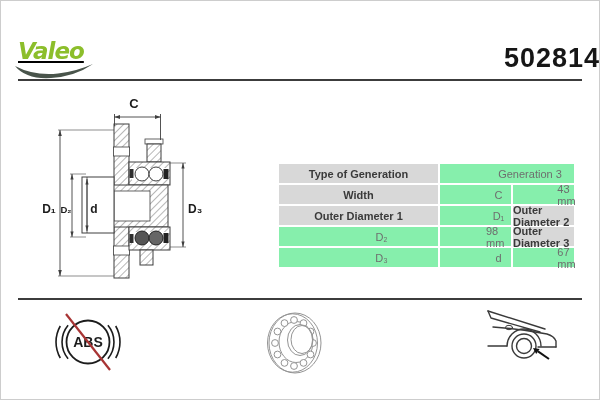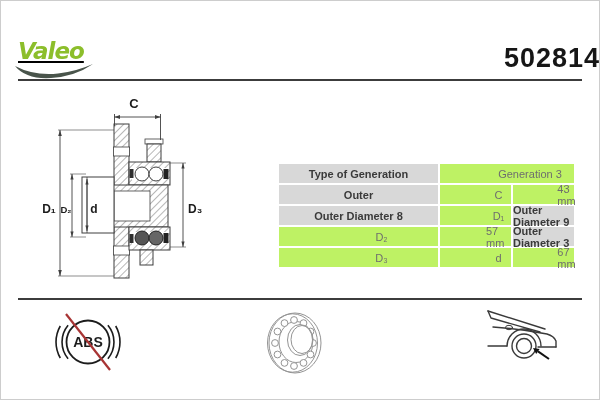--- a/index.html
+++ b/index.html
@@ -33,21 +33,21 @@
     fill:#1c1c1c;font-weight:bold;
   }
 
   
   .spec-table{
     position:absolute;left:268px;top:164px;
     display:grid;grid-template-columns:159px 71px 61px;gap:2px;margin-left:11px;
   }
   .cell{height:19px;display:flex;align-items:center;justify-content:center;font-size:11px;}
   .cell-label{background:#d8d8d8;font-weight:bold;color:#3a3a3a;}
-  .cell-val{background:#bef264;color:#6e6e6e;padding-left:46px;}
+  .cell-val{background:#86efac;color:#6e6e6e;padding-left:46px;}
   .cell-merged{grid-column:2/4;}
 
   
   .icon-abs{position:absolute;left:52px;top:306px;}
   .icon-bearing{position:absolute;left:260px;top:303px;}
   .icon-car{position:absolute;left:452px;top:296px;}
   .abs-text{font-family:"Liberation Sans","DejaVu Sans",sans-serif;font-weight:bold;font-size:14px;fill:#1c1c1c;}
 </style>
 </head>
 <body>
@@ -149,30 +149,30 @@
     <polygon points="153,73 151.4,78.5 154.6,78.5" fill="#3f3f3f" stroke="none"></polygon>
     <polygon points="153,157 151.4,151.5 154.6,151.5" fill="#3f3f3f" stroke="none"></polygon>
   </g>
   <text x="158" y="123" font-size="12" text-anchor="start">D₃</text>
 </svg>
 
 <div class="spec-table">
   <div class="cell cell-label">Type of Generation</div>
   <div class="cell cell-val cell-merged">Generation 3</div>
 
-  <div class="cell cell-label">Outer</div>
+  <div class="cell cell-label">Width</div>
   <div class="cell cell-val">C</div>
   <div class="cell cell-val">43 mm</div>
 
-  <div class="cell cell-label">Outer Diameter 8</div>
+  <div class="cell cell-label">Outer Diameter 1</div>
   <div class="cell cell-val">D₁</div>
 
-  <div class="cell cell-label">Outer Diameter 9</div>
+  <div class="cell cell-label">Outer Diameter 2</div>
   <div class="cell cell-val">D₂</div>
-  <div class="cell cell-val">57 mm</div>
+  <div class="cell cell-val">98 mm</div>
 
   <div class="cell cell-label">Outer Diameter 3</div>
   <div class="cell cell-val">D₃</div>
 
   <div class="cell cell-val">d</div>
   <div class="cell cell-val">67 mm</div>
 </div>
 
 <div class="rule rule-bottom"></div>
 

